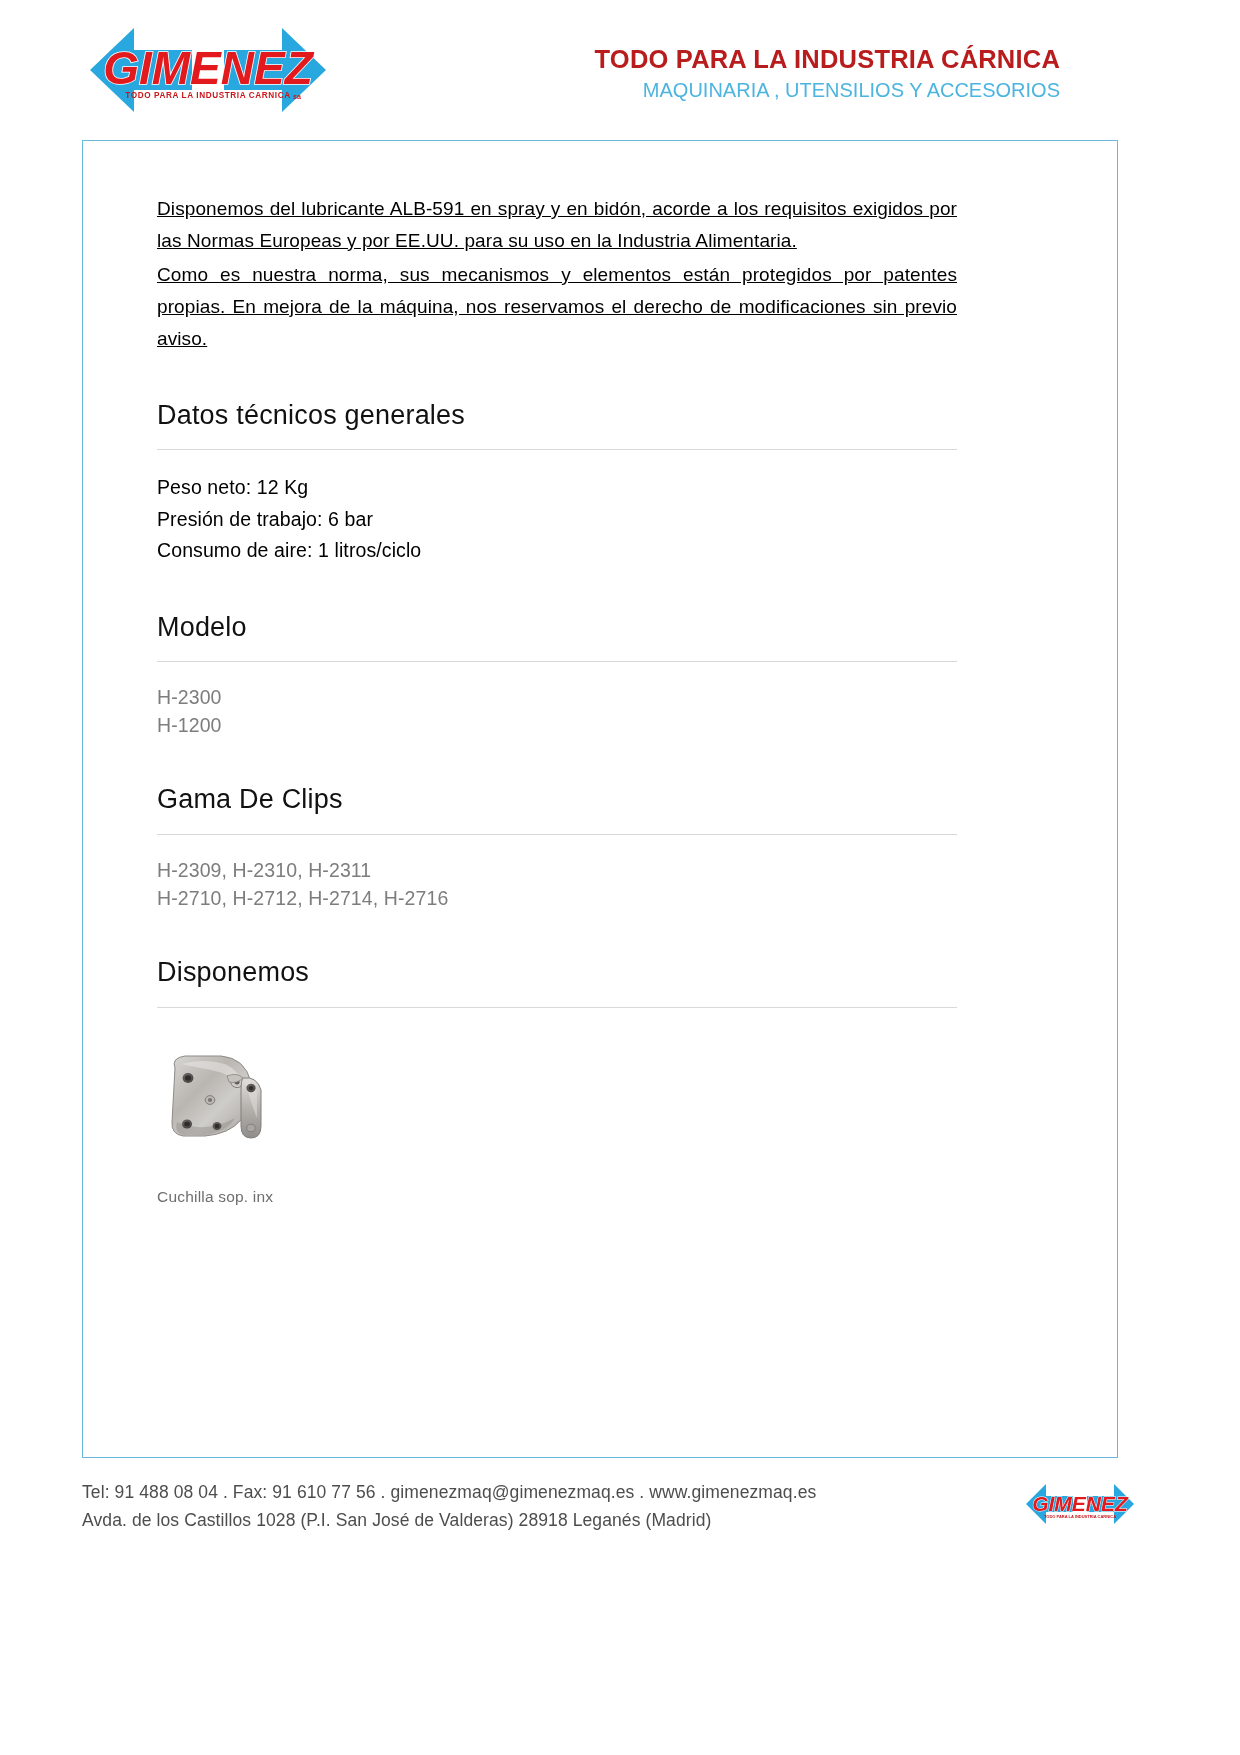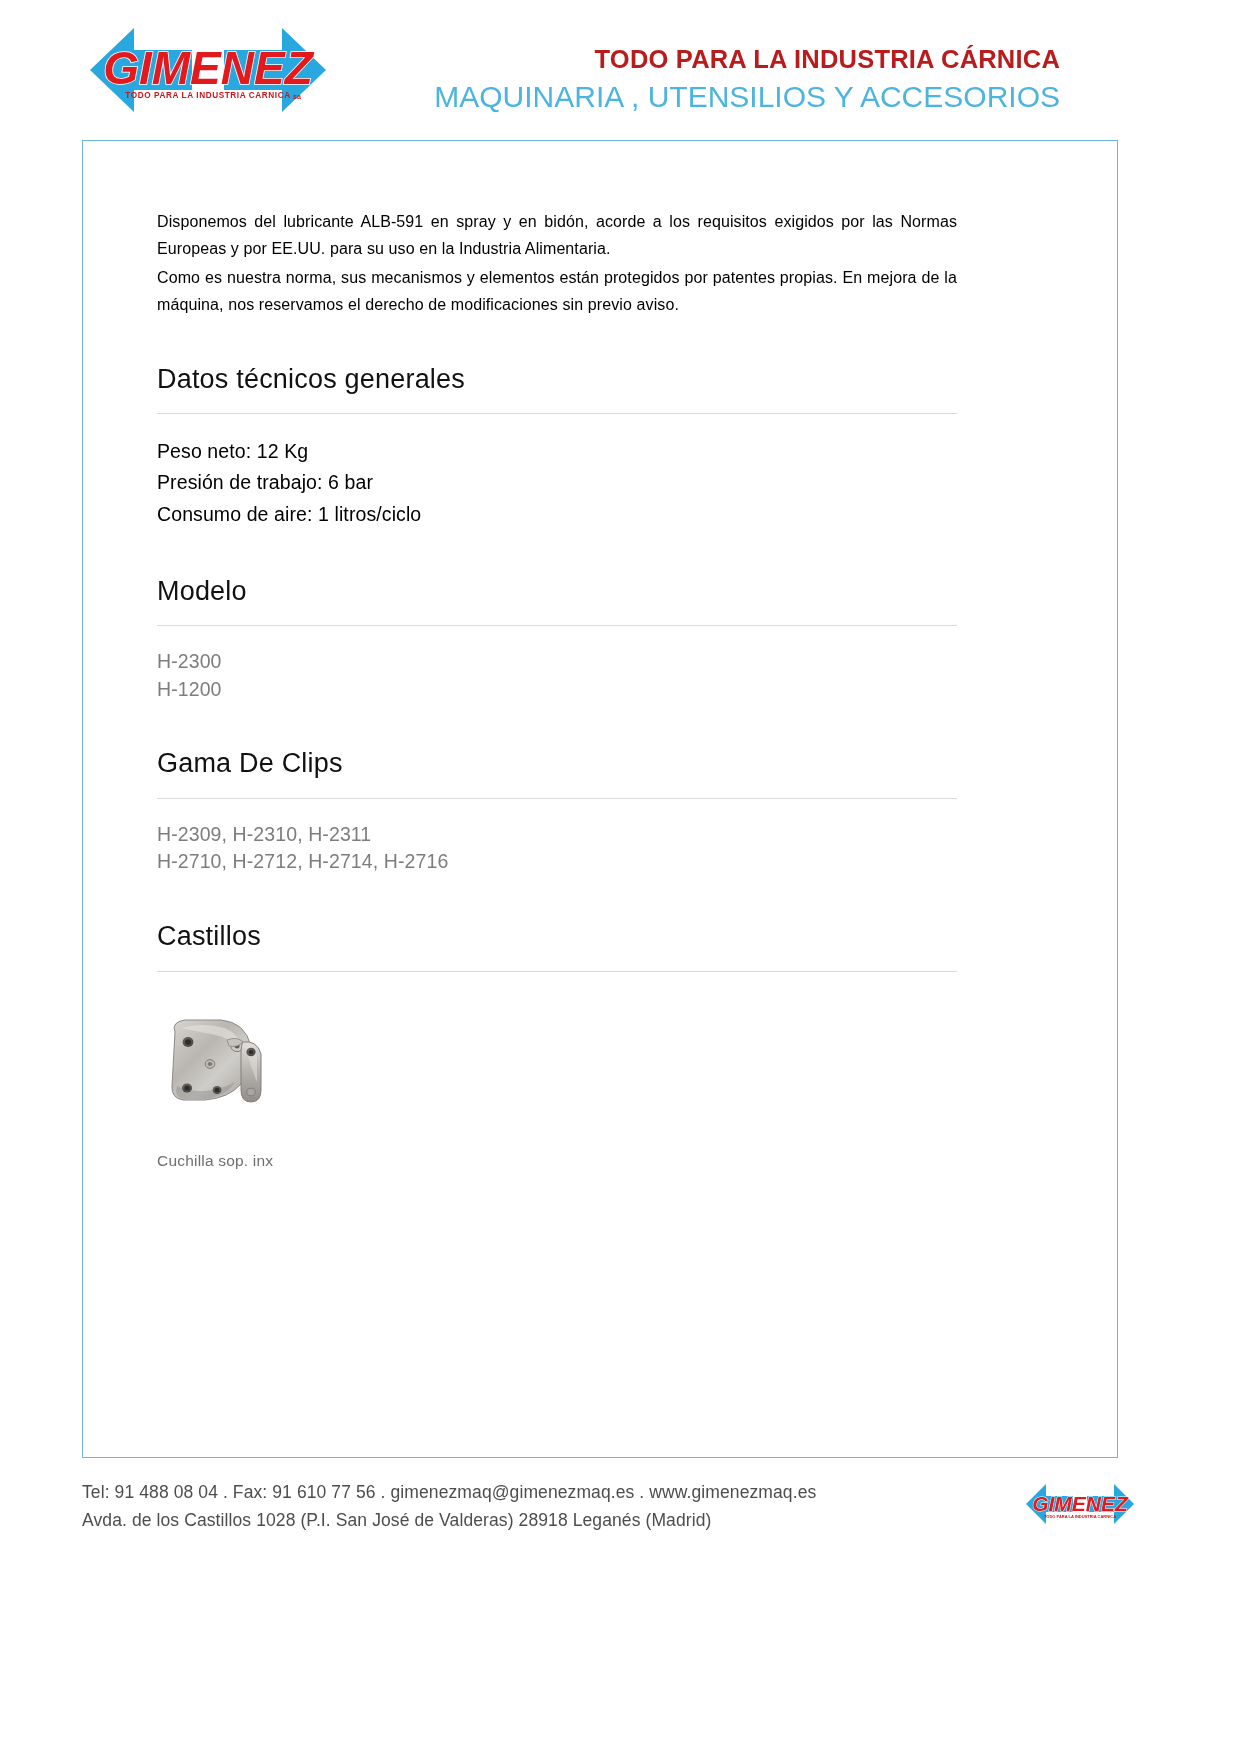--- a/index.html
+++ b/index.html
@@ -41,21 +41,21 @@
   }
   .header-title {
     font-size: 25.5px;
     font-weight: bold;
     color: #b91c1c;
     letter-spacing: 0.2px;
     line-height: 1.18;
     white-space: nowrap;
   }
   .header-sub {
-    font-size: 30px;
+    font-size: 20px;
     font-weight: normal;
     color: #4cb4e0;
     line-height: 1.3;
     margin-top: 3px;
     white-space: nowrap;
   }
 
   
   .content-box {
     position: absolute;
@@ -69,26 +69,27 @@
   }
 
   .inner {
     position: absolute;
     left: 74px;
     top: 52px;
     width: 800px;
   }
 
   .para {
-    font-size: 16px;
+    font-size: 19px;
     color: #000000;
     line-height: 1.68;
     text-align: justify;
-    margin: 16px 0 0 0;
-    letter-spacing: 0.1px;
+    margin: 0 0 0 0;
+    letter-spacing: 0.1px;
+    text-decoration: underline;
   }
   .para + .para { margin-top: 2px; }
 
   .section {
     margin-top: 44px;
   }
   .section-head {
     font-size: 27px;
     color: #111111;
     font-weight: normal;
@@ -205,21 +206,21 @@
 
     <div class="section">
       <div class="section-head">Gama De Clips</div>
       <div class="section-body">
         <div class="list-line">H-2309, H-2310, H-2311</div>
         <div class="list-line">H-2710, H-2712, H-2714, H-2716</div>
       </div>
     </div>
 
     <div class="section">
-      <div class="section-head">Castillos</div>
+      <div class="section-head">Disponemos</div>
 
       <div class="accessory">
         <div class="acc-photo">
           <svg width="130" height="118" viewBox="0 0 130 118">
             <defs>
               <linearGradient id="steelA" x1="0" y1="0" x2="1" y2="1">
                 <stop offset="0%" stop-color="#d8d6d2"></stop>
                 <stop offset="38%" stop-color="#b9b6b2"></stop>
                 <stop offset="62%" stop-color="#cfcdc9"></stop>
                 <stop offset="100%" stop-color="#a5a29e"></stop>

